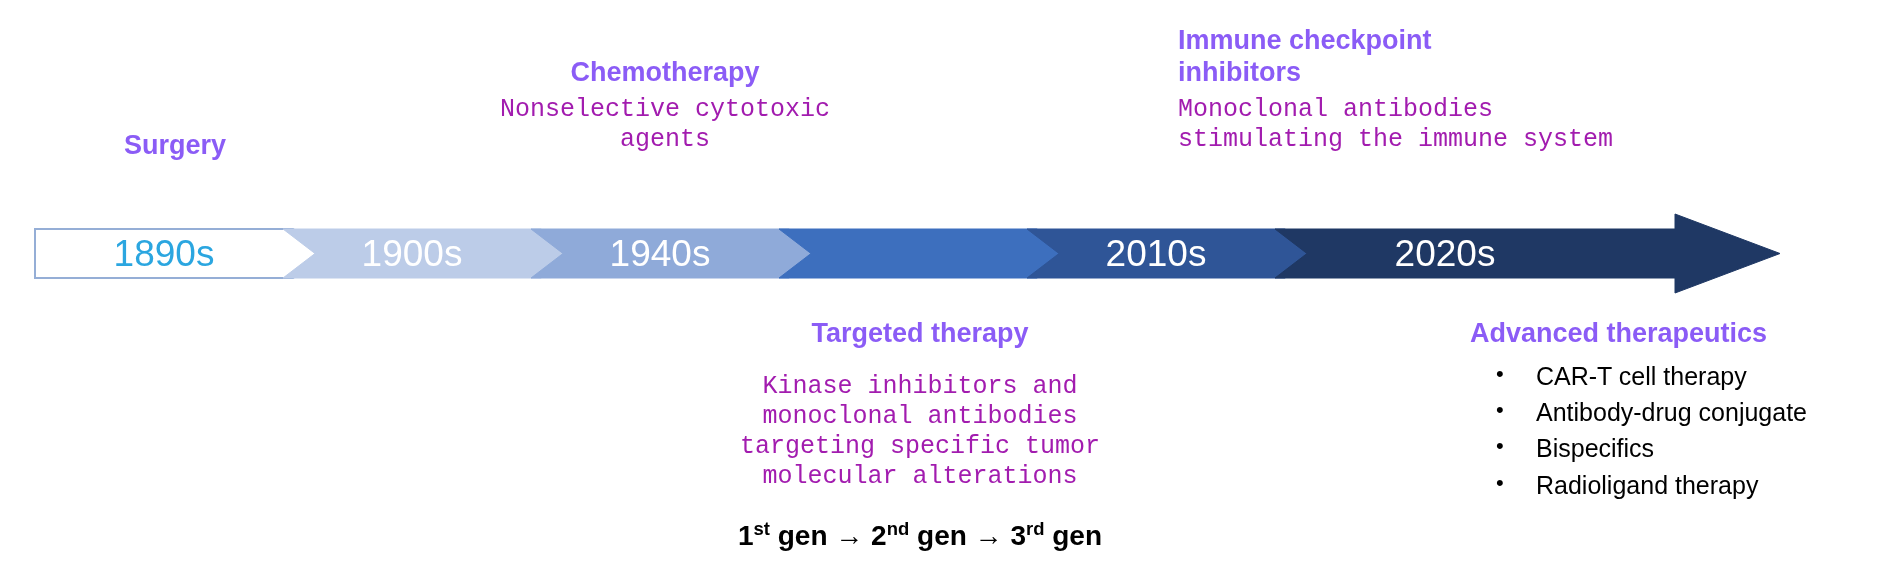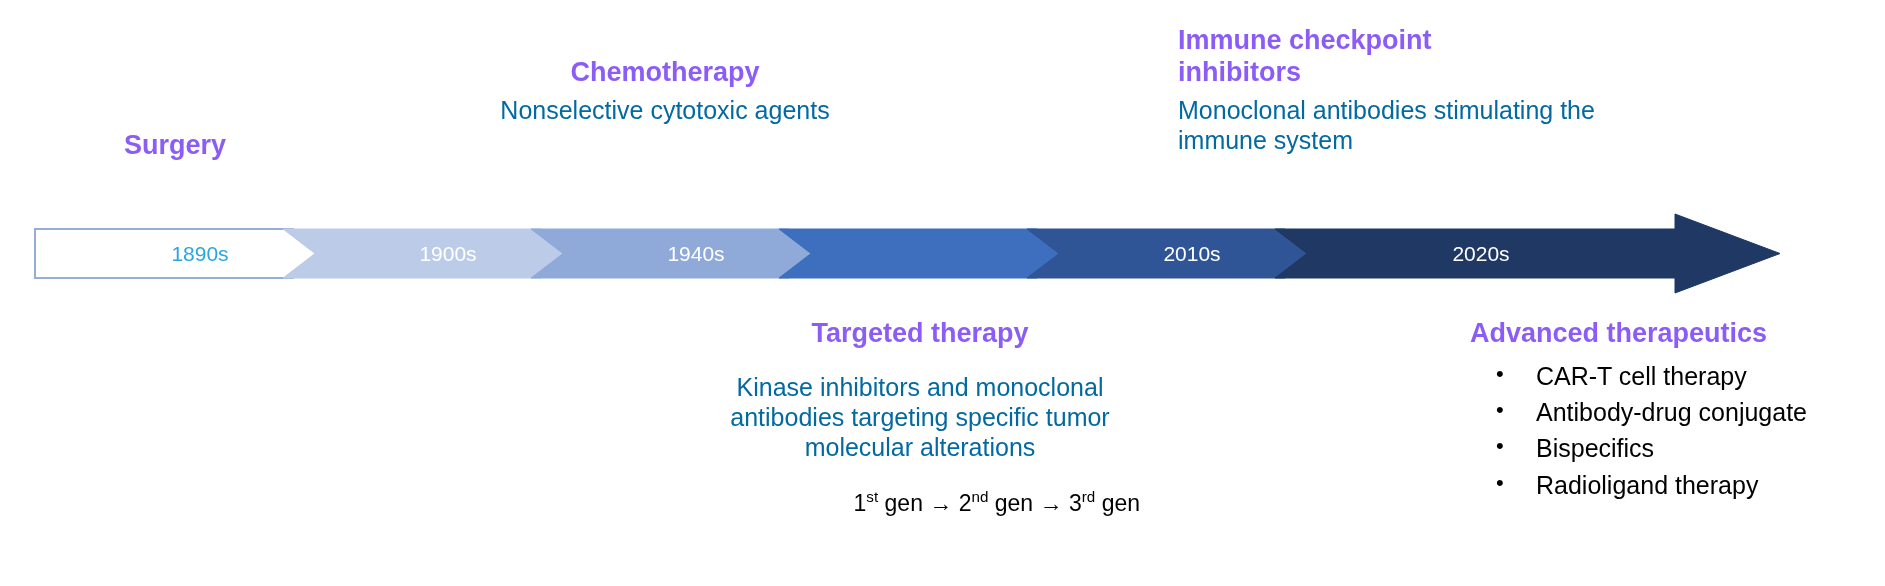--- a/index.html
+++ b/index.html
@@ -19,42 +19,42 @@
     width:1745px; height:49px;
   }
   .timeline svg{display:block;width:100%;height:100%;overflow:visible;}
 
   .seg-label{
     position:absolute;
     top:229px;
     height:49px;
     line-height:49px;
     text-align:center;
-    font-size:21px;
+    font-size:37px;
     color:#ffffff;
     white-space:nowrap;
     pointer-events:none;
-    padding-left:36px;
   }
   .seg-label.first{color:#2BA6E0;}
 
   
   .callout{position:absolute;}
   .callout .title{
     font-weight:bold;
     font-size:27px;
     color:#8b5cf6;
     line-height:1.18;
     margin:0 0 6px 0;
   }
   .callout .desc{
     font-size:25px;
-    color:#0369a1;
+    color:#a21caf;
     line-height:1.2;
     margin:0;
+    font-family:Liberation Mono, monospace;
   }
   .center{text-align:center;}
   .left{text-align:left;}
 
   
   ul.bullets{
     list-style:none;
     margin:8px 0 0 0;
     padding:0;
   }
@@ -68,25 +68,25 @@
     white-space:nowrap;
   }
   ul.bullets li::before{
     content:"\2022";
     position:absolute;
     left:6px; top:0;
     font-size:22px;
   }
 
   .genline{
-    font-size:23px;
-    font-weight:normal;
+    font-size:28px;
+    font-weight:bold;
     color:#000;
     margin-top:26px;
-    text-align:right;
+    text-align:center;
     white-space:nowrap;
   }
   .genline sup{font-size:0.66em;vertical-align:super;}
 </style>
 </head>
 <body>
 
 <div class="stage">
 
   <div class="callout center" style="left:35px; top:130px; width:280px;">

